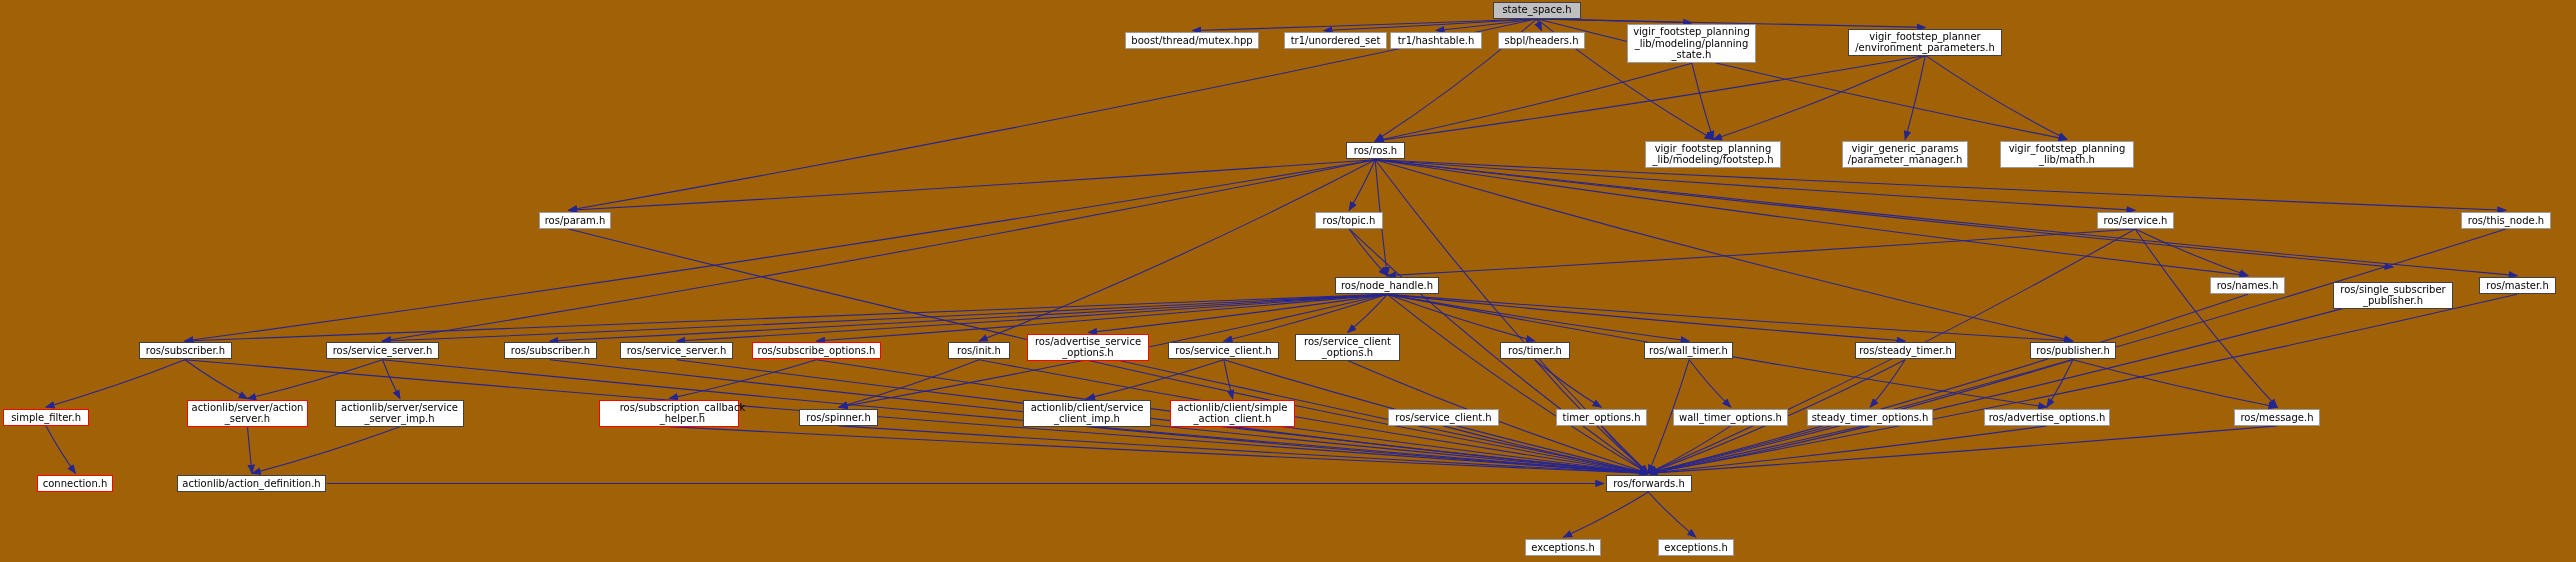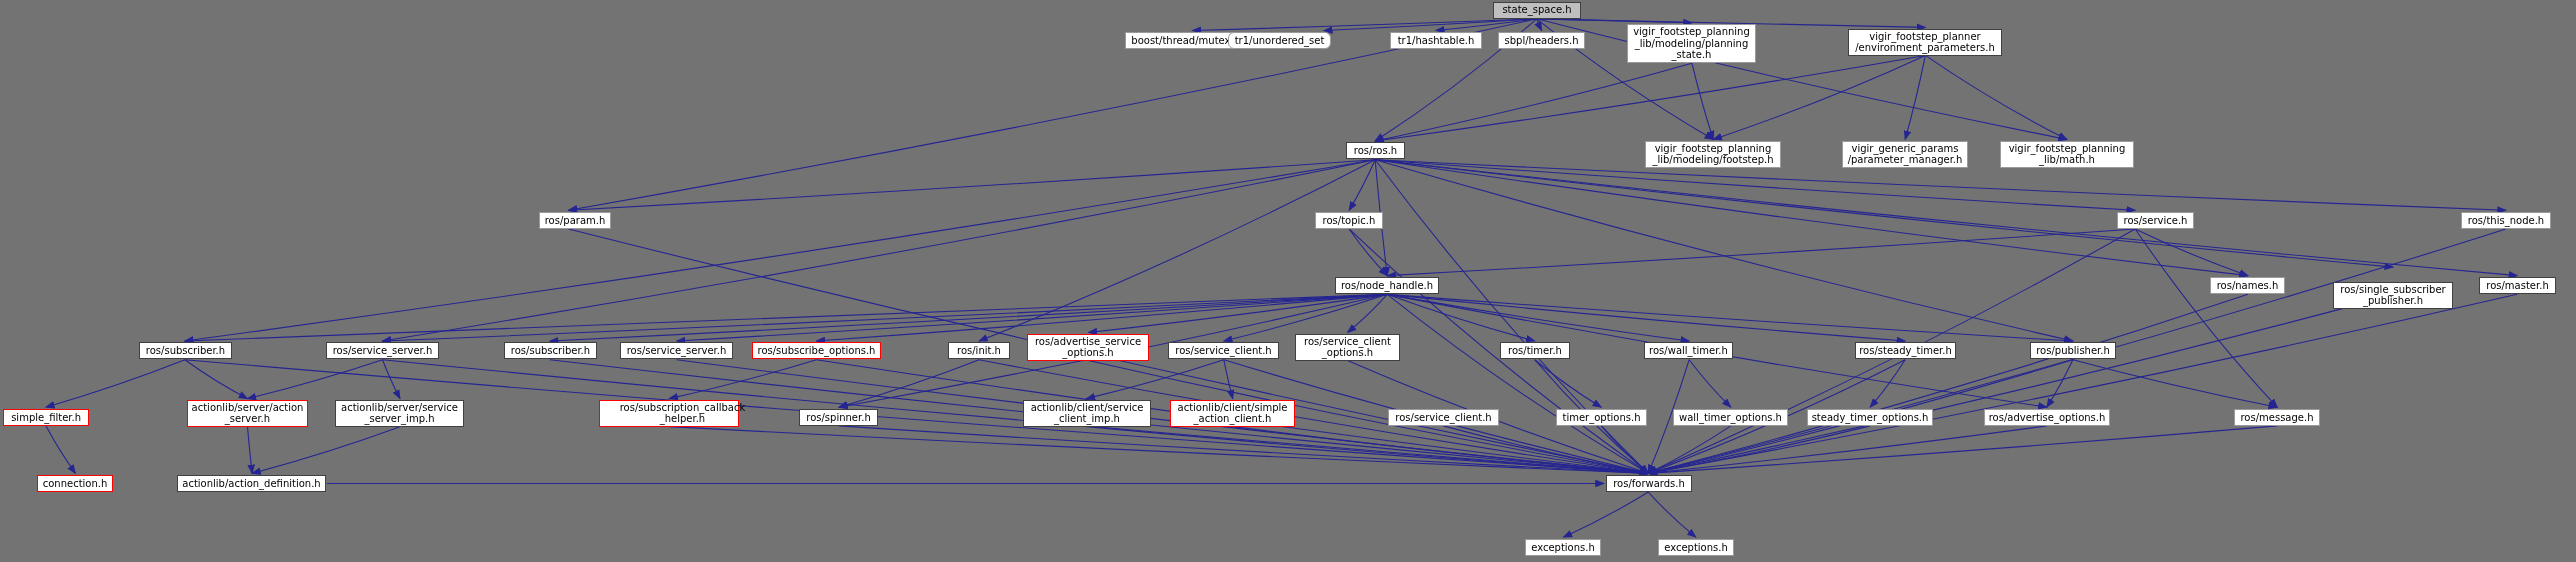--- a/index.html
+++ b/index.html
@@ -1,17 +1,17 @@
 <!DOCTYPE html>
 <html style="font-size:12.5px"><head>
 <meta charset="utf-8">
 <style>
   html,body{margin:0;padding:0;background:#ffffff;}
   body{font-family:"DejaVu Sans","Liberation Sans",sans-serif;}
-  #graph{position:relative;width:2576px;height:562px;background:#737373;overflow:hidden;}
+  #graph{position:relative;width:2576px;height:562px;background:#a16207;overflow:hidden;}
   #edges{position:absolute;left:0;top:0;width:2576px;height:563px;pointer-events:none;}
   .node{position:absolute;box-sizing:border-box;display:flex;align-items:center;justify-content:center;
         text-align:center;background:#ffffff;border:0.8px solid #9a9a9a;color:#000000;
         font-size:10px;line-height:11.7px;white-space:pre-line;padding:0.8px 3.1px;}
   .node.root{background:#bfbfbf;border:1.2px solid #404040;}
   .node.dark{border:1.2px solid #404040;}
   .node.red{border:1.2px solid #ff0000;}
   .node span{display:block;}
 </style>
 </head>
@@ -117,38 +117,38 @@
       <path d="M2926,547 Q2531,580.55 2118,608" fill="none" stroke="#252592" stroke-width="1.4" marker-end="url(#arr)"></path>
       <path d="M420,621 Q1231.5,621 2061,621" fill="none" stroke="#252592" stroke-width="1.4" marker-end="url(#arr)"></path>
       <path d="M2118,632 Q2066.443,663.9 2009,690" fill="none" stroke="#252592" stroke-width="1.4" marker-end="url(#arr)"></path>
       <path d="M2118,632 Q2146.853,663.9 2179,690" fill="none" stroke="#252592" stroke-width="1.4" marker-end="url(#arr)"></path>
       <path d="M3075,379 Q2605.5,504.95000000000005 2118,608" fill="none" stroke="#252592" stroke-width="1.4" marker-end="url(#arr)"></path>
       <path d="M2888.5,378 Q2512.25,504.5 2118,608" fill="none" stroke="#252592" stroke-width="1.4" marker-end="url(#arr)"></path>
       <path d="M3234.5,378 Q2685.25,504.5 2118,608" fill="none" stroke="#252592" stroke-width="1.4" marker-end="url(#arr)"></path>
     </svg>
 <div class="node root" style="left: 1493px; top: 1.6px; width: 88px; height: 17px;"><span>state_space.h</span></div>
     <div class="node" style="left: 1125px; top: 32px; width: 134px; height: 17px;"><span>boost/thread/mutex.hpp</span></div>
-    <div class="node" style="left: 1228px; top: 32px; width: 103px; height: 17px; border-radius: 6px;"><span>tr1/unordered_set</span></div>
+    <div class="node" style="left: 1284px; top: 32px; width: 103px; height: 17px;"><span>tr1/unordered_set</span></div>
     <div class="node" style="left: 1390px; top: 32px; width: 92px; height: 17px;"><span>tr1/hashtable.h</span></div>
     <div class="node" style="left: 1498px; top: 32px; width: 87px; height: 17px;"><span>sbpl/headers.h</span></div>
     <div class="node" style="left: 1627px; top: 24px; width: 129px; height: 39px;"><span>vigir_footstep_planning
 _lib/modeling/planning
 _state.h</span></div>
     <div class="node dark" style="left: 1848px; top: 29px; width: 154px; height: 26.5px;"><span>vigir_footstep_planner
 /environment_parameters.h</span></div>
     <div class="node dark" style="left: 1346px; top: 142px; width: 59px; height: 17px;"><span>ros/ros.h</span></div>
     <div class="node" style="left: 1645px; top: 141px; width: 136px; height: 26.5px;"><span>vigir_footstep_planning
 _lib/modeling/footstep.h</span></div>
     <div class="node" style="left: 1842px; top: 141px; width: 126px; height: 26.5px;"><span>vigir_generic_params
 /parameter_manager.h</span></div>
     <div class="node" style="left: 2000px; top: 141px; width: 134px; height: 26.5px;"><span>vigir_footstep_planning
 _lib/math.h</span></div>
     <div class="node" style="left: 532px; top: 212px; width: 72px; height: 17px; margin-left: 7px;"><span>ros/param.h</span></div>
     <div class="node" style="left: 1315px; top: 212px; width: 68px; height: 17px;"><span>ros/topic.h</span></div>
-    <div class="node" style="left: 2097px; top: 212px; width: 77px; height: 17px; margin-left: 20px;"><span>ros/service.h</span></div>
+    <div class="node" style="left: 2097px; top: 212px; width: 77px; height: 17px;"><span>ros/service.h</span></div>
     <div class="node" style="left: 2461px; top: 212px; width: 90px; height: 17px;"><span>ros/this_node.h</span></div>
     <div class="node dark" style="left: 1335px; top: 277px; width: 104px; height: 17px;"><span>ros/node_handle.h</span></div>
     <div class="node" style="left: 2210px; top: 277px; width: 75px; height: 17px;"><span>ros/names.h</span></div>
     <div class="node dark" style="left: 2333px; top: 282px; width: 120px; height: 26.5px;"><span>ros/single_subscriber
 _publisher.h</span></div>
     <div class="node dark" style="left: 2479px; top: 277px; width: 77px; height: 17px;"><span>ros/master.h</span></div>
     <div class="node dark" style="left: 139px; top: 342px; width: 93px; height: 17px;"><span>ros/subscriber.h</span></div>
     <div class="node dark" style="left: 326px; top: 342px; width: 113px; height: 17px;"><span>ros/service_server.h</span></div>
     <div class="node dark" style="left: 504px; top: 342px; width: 93px; height: 17px;"><span>ros/subscriber.h</span></div>
     <div class="node dark" style="left: 620px; top: 342px; width: 113px; height: 17px;"><span>ros/service_server.h</span></div>

